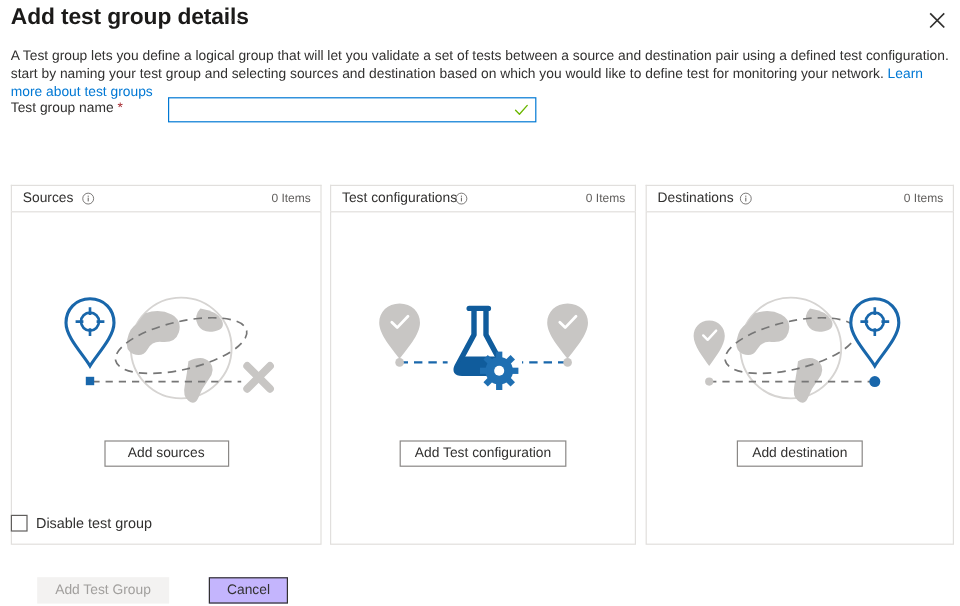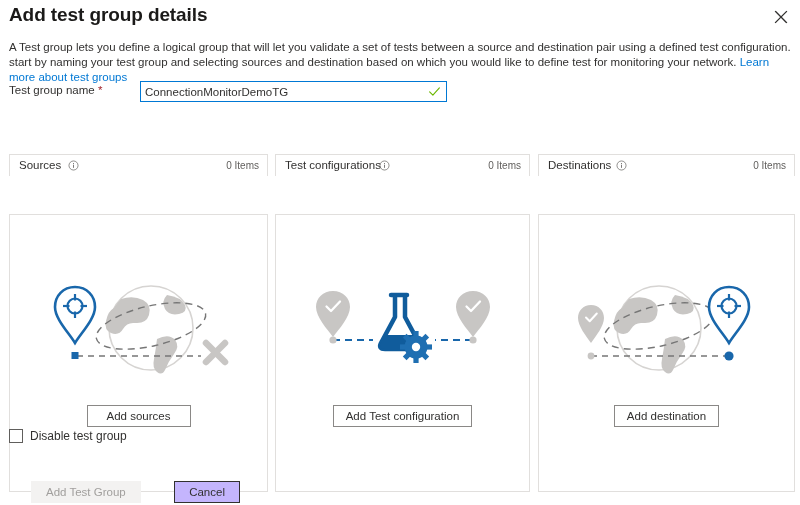--- a/index.html
+++ b/index.html
@@ -164,21 +164,20 @@
     top: 5px;
     font-size: 10px;
     color: #605e5c;
   }
   .panel-body {
     position: relative;
     height: 278px;
     border: 1px solid #e1dfdd;
     background: #ffffff;
     box-sizing: border-box;
-    margin-top: 38px;
   }
   .illus {
     position: absolute;
     left: 0;
     top: 58px;
     width: 100%;
     display: flex;
     justify-content: center;
   }
   .illus svg { display: block; }
@@ -291,21 +290,20 @@
 <div class="description">
   <span>A Test group lets you define a logical group that will let you validate a set of tests between a source and destination pair using a defined test configuration. start by naming your test group and selecting sources and destination based on which you would like to define test for monitoring your network. </span><a href="#">Learn more about test groups</a>
 </div>
 
 <div class="name-row">
   <div class="name-label">
     <span>Test group name</span>
     <span class="req-star">*</span>
   </div>
   <div class="name-input-wrap">
-    <input class="name-input" type="text" value="ConnectionMonitorDemoTG" style="">
     <span class="valid-check">
       <svg viewBox="0 0 16 16" width="13" height="13" aria-hidden="true">
         <path d="M2 8.5 L6 12.5 L14 3.5" stroke="#6bb700" stroke-width="1.4" fill="none" stroke-linecap="round" stroke-linejoin="round"></path>
       </svg>
     </span>
   </div>
 </div>
 
 <div class="panels">
 

